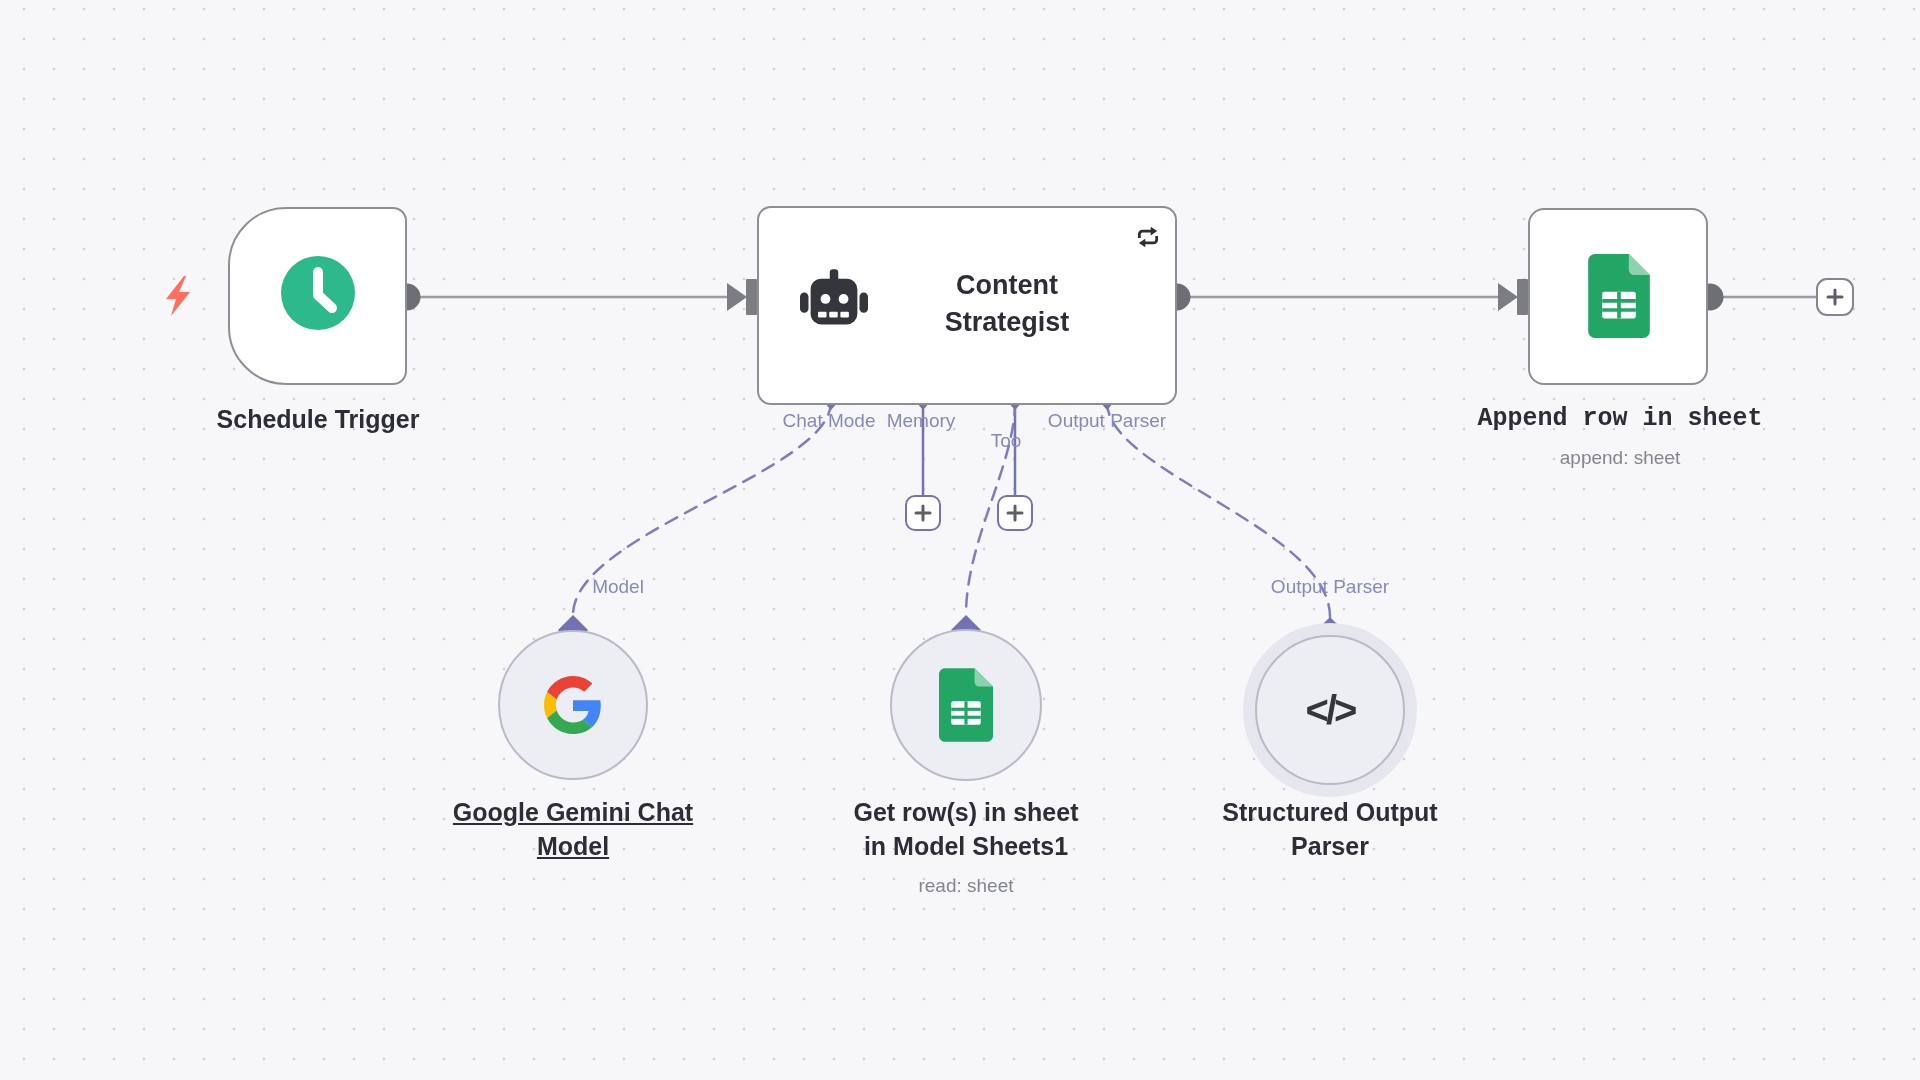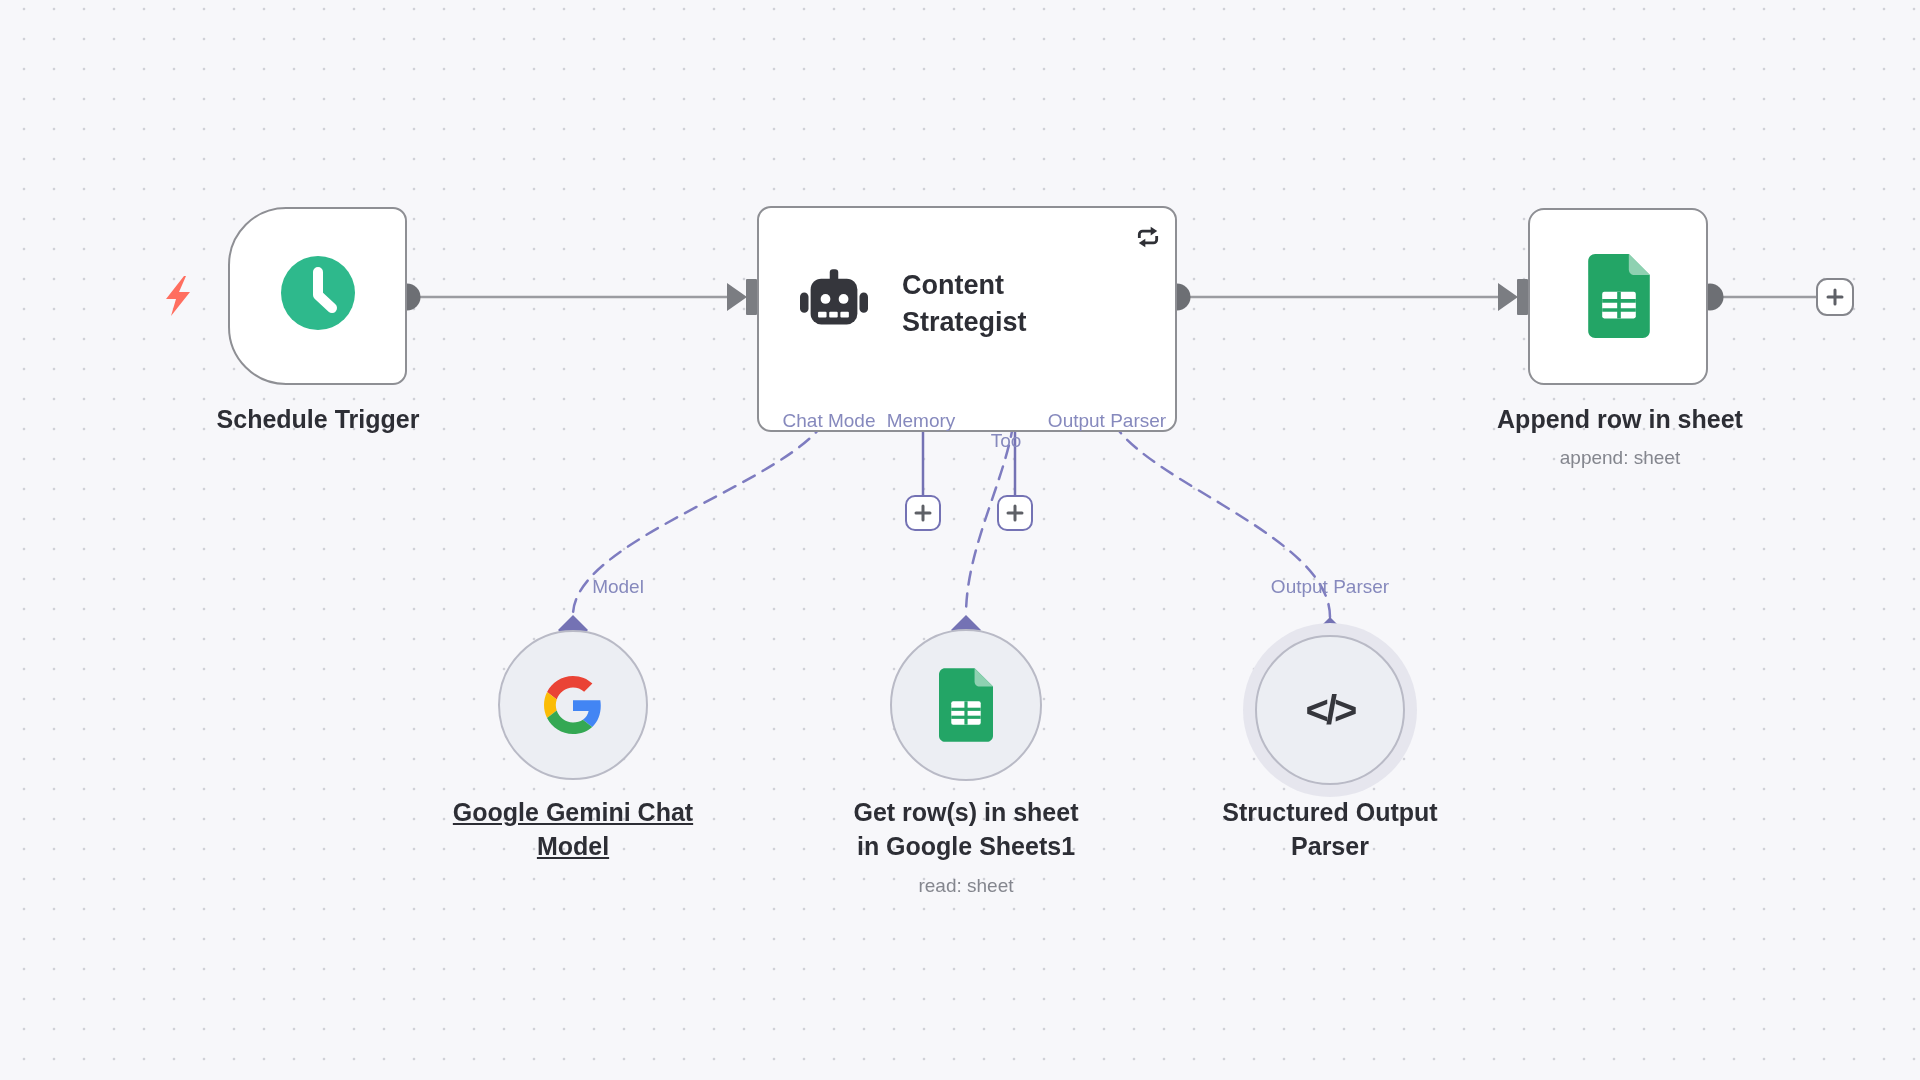--- a/index.html
+++ b/index.html
@@ -114,21 +114,21 @@
 </svg>
 
 <div class="node trigger" style="left:228px;top:207px;width:179px;height:178px;">
   <svg class="abs" style="left:51px;top:47px;" width="74" height="74" viewBox="0 0 74 74">
     <circle cx="37" cy="37" r="37" fill="#2eb98c"></circle>
     <path d="M37 16 V39 L51 52" stroke="#ffffff" stroke-width="10" fill="none" stroke-linecap="round" stroke-linejoin="round"></path>
   </svg>
 </div>
 <div class="node-label" style="left:318px;top:402px;">Schedule Trigger</div>
 
-<div class="node rect" style="left:757px;top:206px;width:420px;height:226px;">
+<div class="node rect" style="left:757px;top:206px;width:420px;height:199px;text-align:center;">
   <svg class="abs" style="left:41px;top:58px;" width="68" height="68" viewBox="0 0 64 64">
     <g fill="#35363c">
       <rect x="28" y="3" width="8" height="12" rx="3"></rect>
       <rect x="10" y="12" width="44" height="43" rx="10"></rect>
       <rect x="0" y="25" width="8" height="19" rx="4"></rect>
       <rect x="56" y="25" width="8" height="19" rx="4"></rect>
     </g>
     <circle cx="24" cy="31" r="4.6" fill="#ffffff"></circle>
     <circle cx="41" cy="31" r="4.6" fill="#ffffff"></circle>
     <g fill="#ffffff">
@@ -167,21 +167,21 @@
     <path fill="#23A566" d="M29 0 H5 C2.2 0 0 2.2 0 5 v50 c0 2.8 2.2 5 5 5 h34 c2.8 0 5-2.2 5-5 V15 L29 0 Z"></path>
     <path fill="#8ED1B1" d="M29 0 v11 c0 2.2 1.8 4 4 4 h11 L29 0 Z"></path>
     <rect x="10" y="27" width="24" height="19" rx="1.5" fill="#ffffff"></rect>
     <g stroke="#23A566" stroke-width="2.6">
       <line x1="10" y1="33.5" x2="34" y2="33.5"></line>
       <line x1="10" y1="40" x2="34" y2="40"></line>
       <line x1="22" y1="27" x2="22" y2="46"></line>
     </g>
   </svg>
 </div>
-<div class="node-label" style="left:1620px;top:402px;">Append row in sheet</div>
+<div class="node-label" style="left:1620px;top:402px;font-family:Liberation Mono, monospace;">Append row in sheet</div>
 <div class="node-subtitle" style="left:1620px;top:447px;">append: sheet</div>
 
 <div class="plus-btn gray" style="left:1816px;top:278px;width:38px;height:38px;border-radius:11px;">
   <span class="ph"></span>
   <span class="pv"></span>
 </div>
 
 <div class="port-label" style="left:570px;top:576px;margin-left:48px;">Model</div>
 <div class="circle-node" style="left:498px;top:630px;width:150px;height:150px;">
   <svg width="58" height="58" viewBox="0 0 48 48">
@@ -198,20 +198,20 @@
     <path fill="#23A566" d="M29 0 H5 C2.2 0 0 2.2 0 5 v50 c0 2.8 2.2 5 5 5 h34 c2.8 0 5-2.2 5-5 V15 L29 0 Z"></path>
     <path fill="#8ED1B1" d="M29 0 v11 c0 2.2 1.8 4 4 4 h11 L29 0 Z"></path>
     <rect x="10" y="27" width="24" height="19" rx="1.5" fill="#ffffff"></rect>
     <g stroke="#23A566" stroke-width="2.6">
       <line x1="10" y1="33.5" x2="34" y2="33.5"></line>
       <line x1="10" y1="40" x2="34" y2="40"></line>
       <line x1="22" y1="27" x2="22" y2="46"></line>
     </g>
   </svg>
 </div>
-<div class="node-label wrap" style="left:966px;top:795px;width:250px;">Get row(s) in sheet in Google Sheets1</div>
+<div class="node-label wrap" style="left:966px;top:795px;width:250px;">Get row(s) in sheet in Model Sheets1</div>
 <div class="node-subtitle" style="left:966px;top:875px;">read: sheet</div>
 
 <div class="port-label" style="left:1330px;top:576px;">Output Parser</div>
 <div class="circle-node halo" style="left:1255px;top:635px;width:150px;height:150px;">
   <span class="code-glyph">&lt;/&gt;</span>
 </div>
 <div class="node-label wrap" style="left:1330px;top:795px;width:230px;">Structured Output Parser</div>
 
 </body></html>

